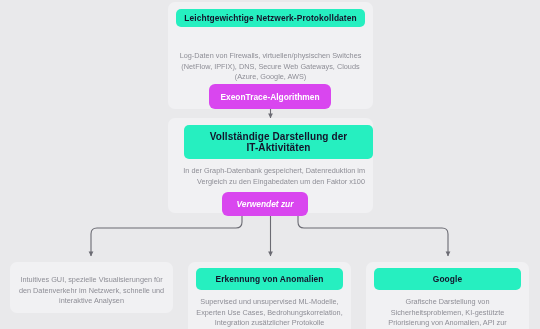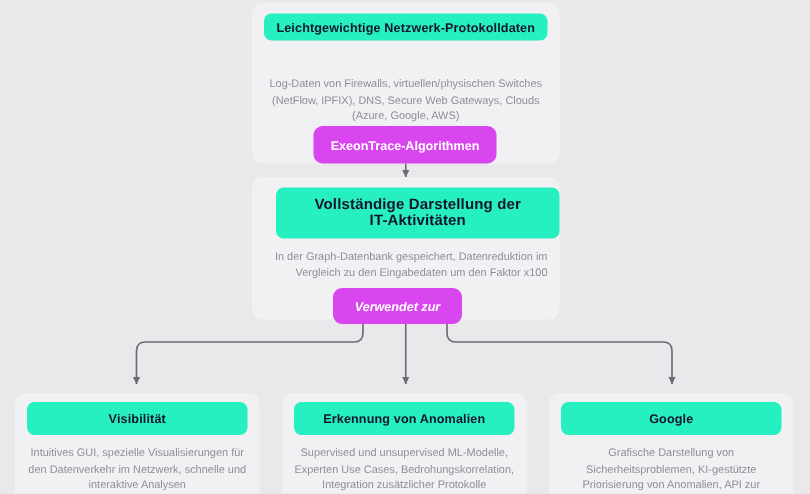--- a/index.html
+++ b/index.html
@@ -152,21 +152,20 @@
     <div class="desc">In der Graph-Datenbank gespeichert, Datenreduktion im Vergleich zu den Eingabedaten um den Faktor x100</div>
     <div class="iconrow">
       <span class="ico ico-alert">!</span>
       <span class="ico ico-help">?</span>
     </div>
   </div>
 
   <div class="darkbox" id="box-used">Verwendet zur</div>
 
   <div class="card leaf" id="card-vis">
-    <div class="pill">Visibilität</div>
     <div class="desc">Intuitives GUI, spezielle Visualisierungen für den Datenverkehr im Netzwerk, schnelle und interaktive Analysen</div>
 
   </div>
 
   <div class="card leaf" id="card-ano">
     <div class="pill">Erkennung von Anomalien</div>
     <div class="desc">Supervised und unsupervised ML-Modelle, Experten Use Cases, Bedrohungskorrelation, Integration zusätzlicher Protokolle</div>
 
   </div>
 

